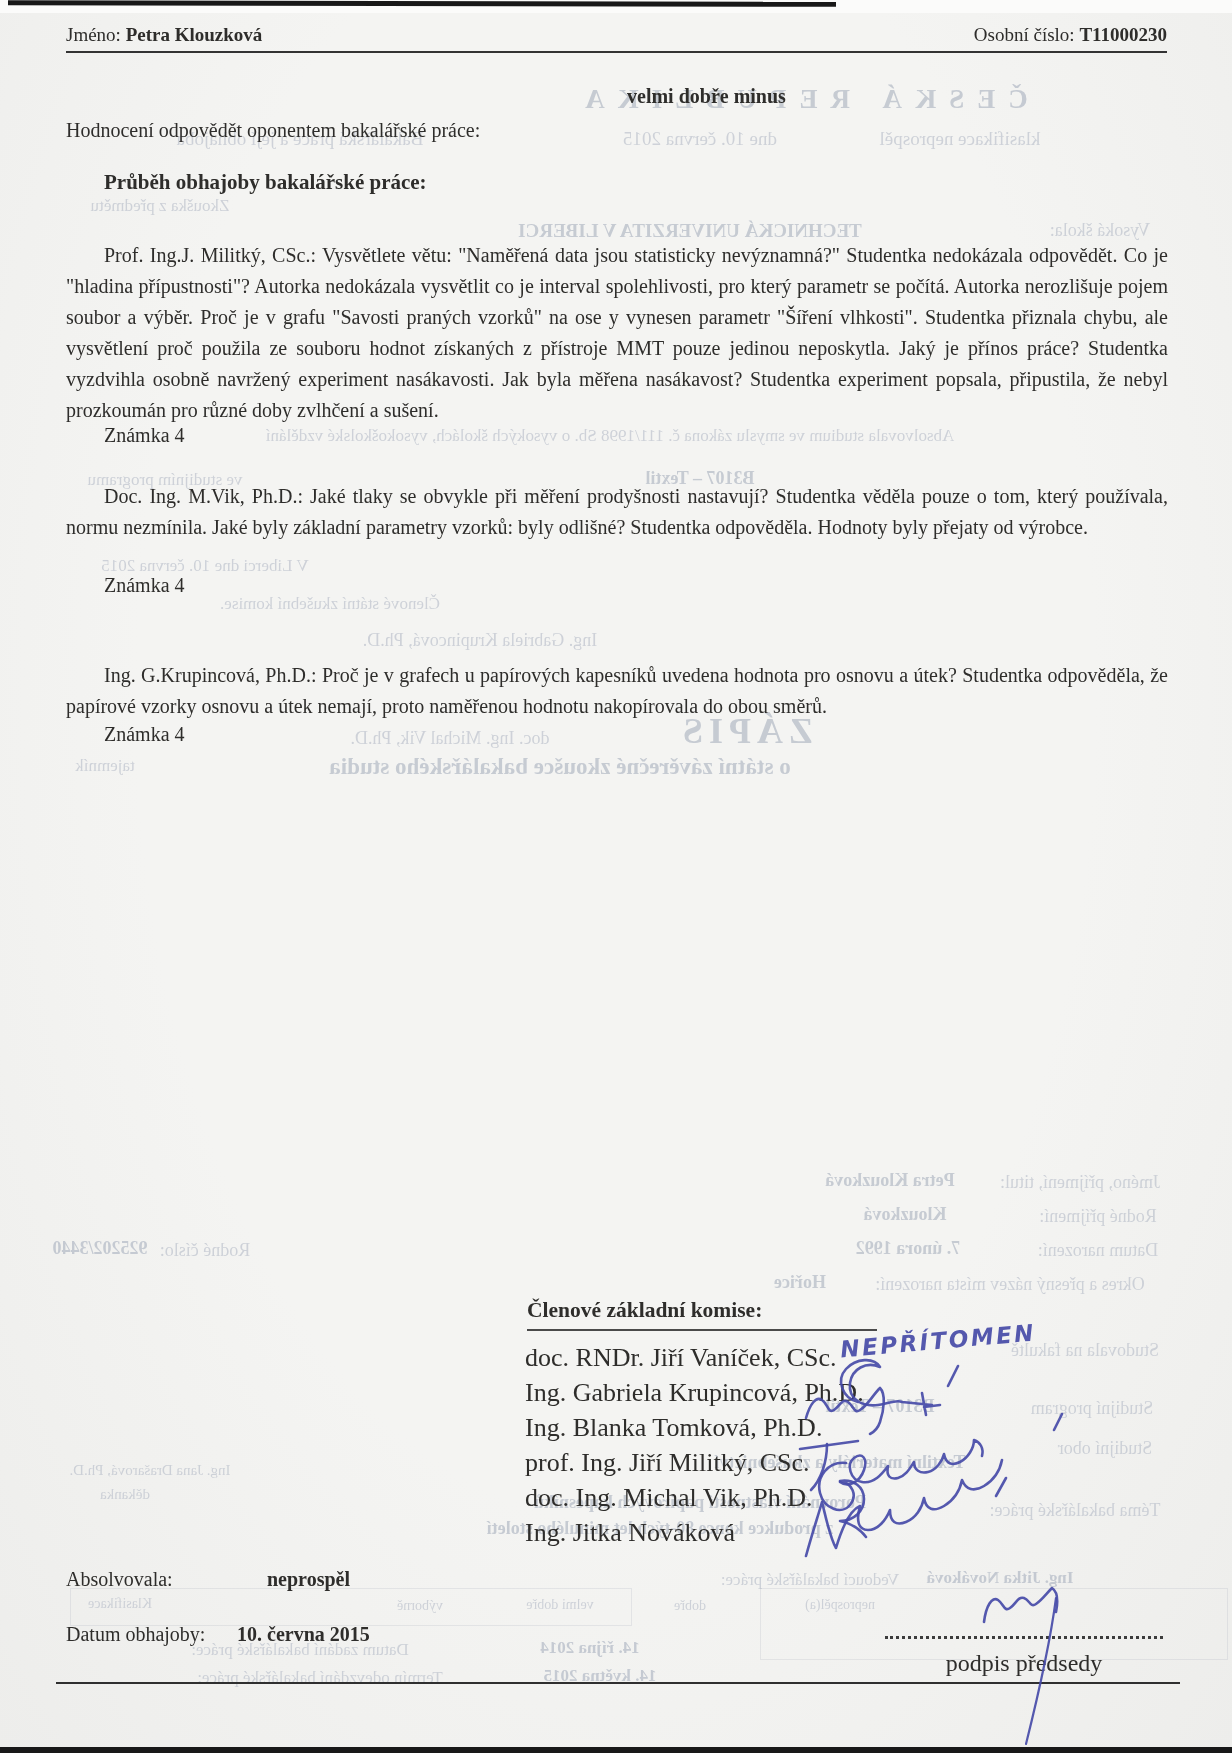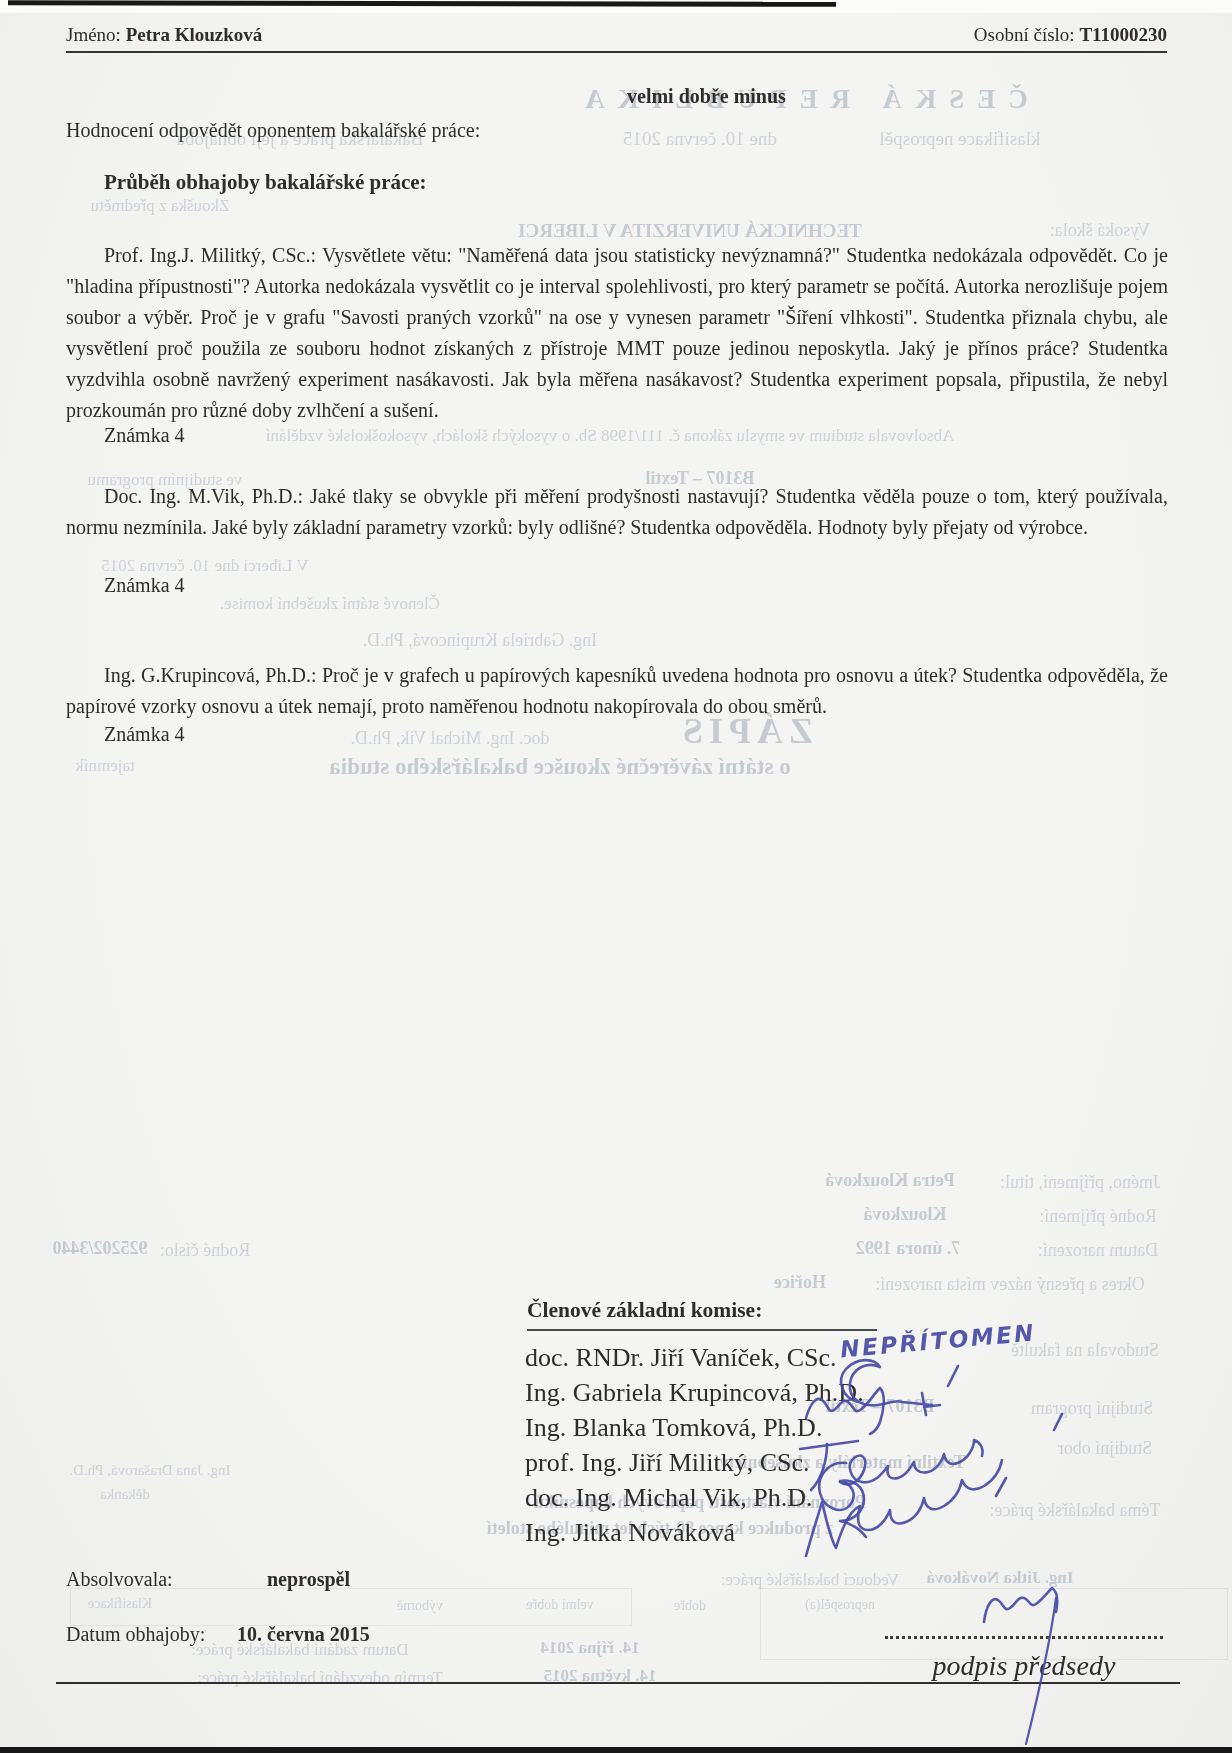--- a/index.html
+++ b/index.html
@@ -26,21 +26,21 @@
   .bleed-box{position:absolute;border:1px solid rgba(168,175,188,.4);opacity:.55;}
   .dotted{position:absolute;height:16px;border-bottom:3px dotted #3c3c3c;}
   .hand{
     position:absolute;font-family:"DejaVu Sans",sans-serif;font-style:italic;
     font-weight:600;font-size:23px;letter-spacing:2.5px;color:var(--ink,#474ba8);
     transform:rotate(-5deg);opacity:.92;white-space:nowrap;
   }
   .sig{position:absolute;left:0;top:0;pointer-events:none;}
   .sig path{stroke:var(--ink,#474ba8);fill:none;stroke-width:2.6;
             stroke-linecap:round;stroke-linejoin:round;opacity:.92;}
-  .caption{position:absolute;font-size:28px;text-align:center;font-style:italic;}
+  .caption{position:absolute;font-size:24px;text-align:center;}
   .committee-names{position:absolute;left:525px;top:1340px;font-size:26px;line-height:35px;}
 </style>
 </head>
 <body>
 
 <div class="page">
 
   <div id="bleed-layer">
       <span class="bleed bold" style="left: 800px; top: 84px; font-size: 27px; letter-spacing: 13px;">ČESKÁ REPUBLIKA</span>
       <span class="bleed" style="left: 300px; top: 128px; font-size: 19px;">Bakalářská práce a její obhajoba</span>

